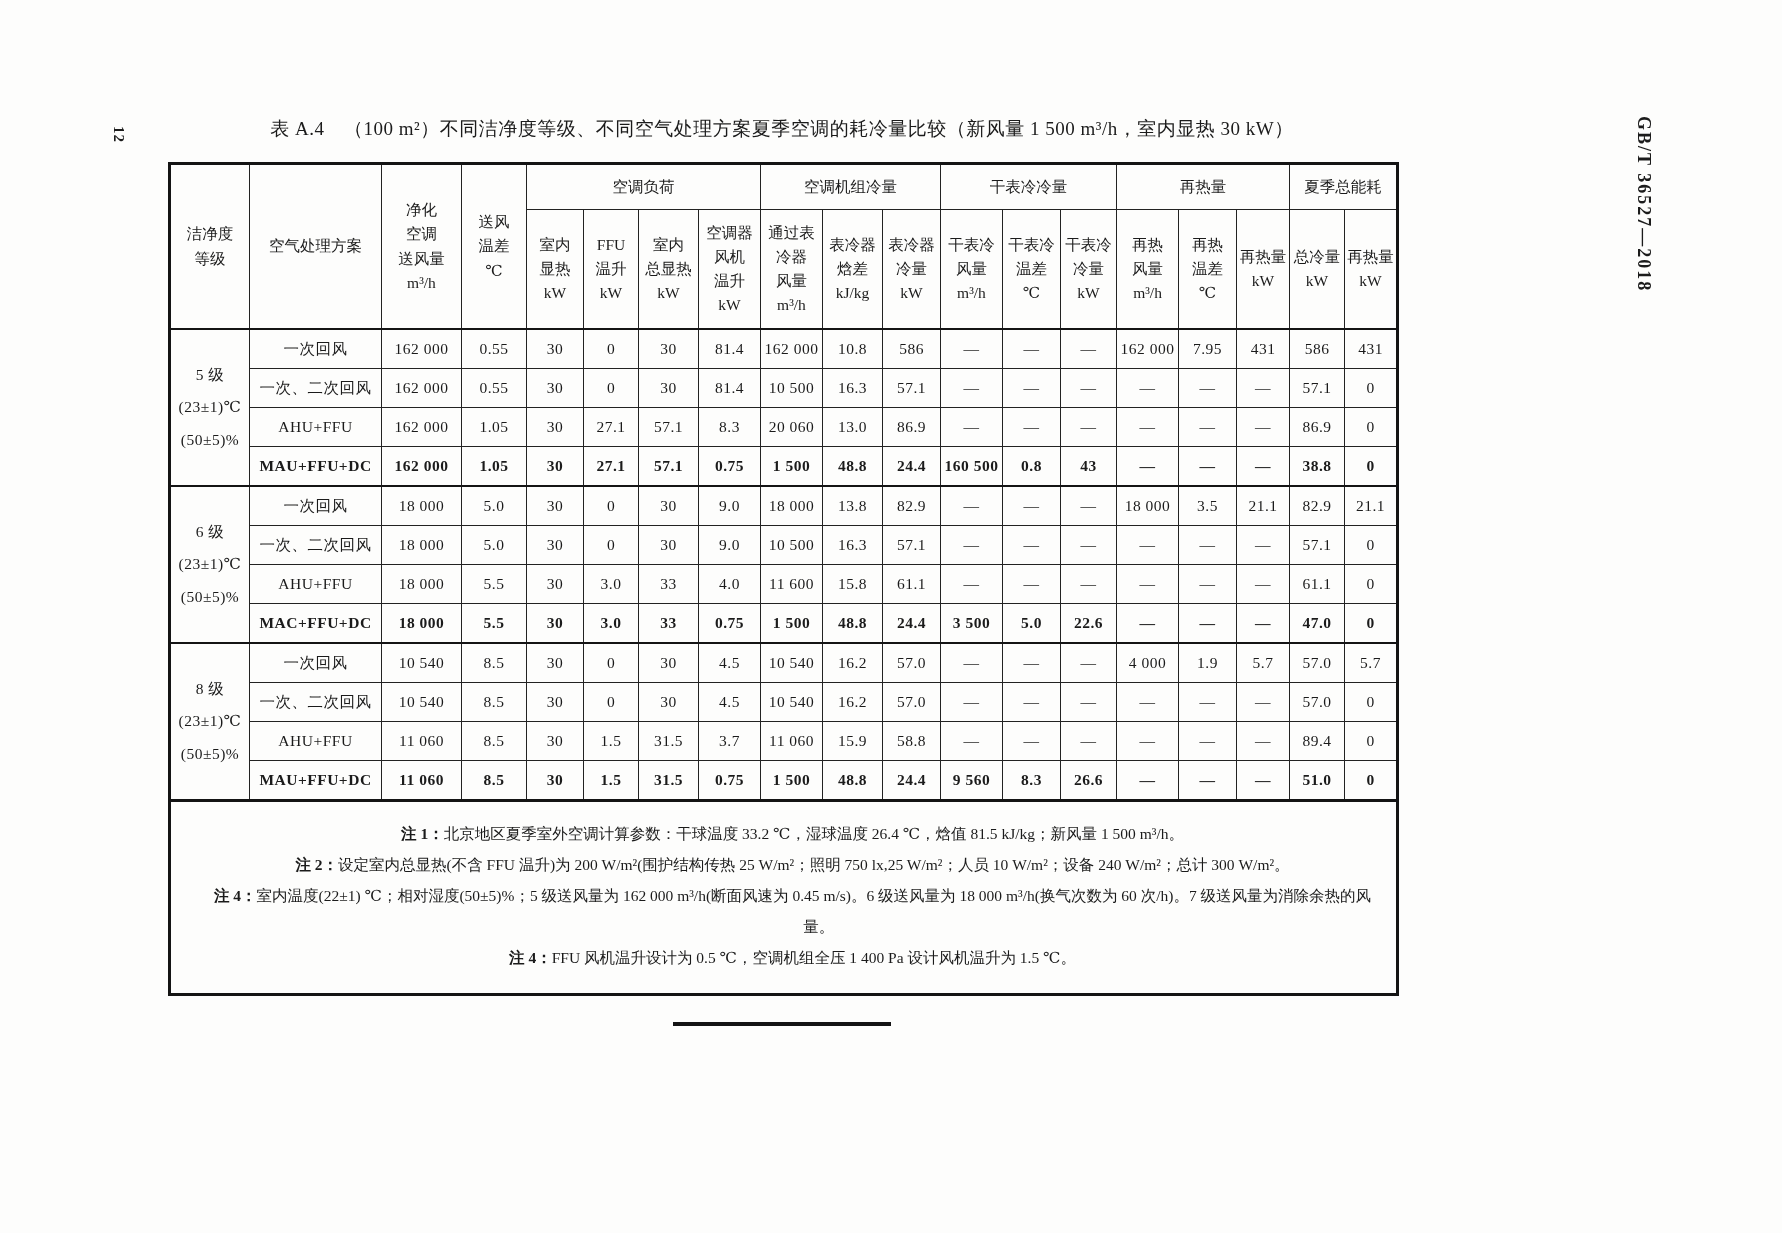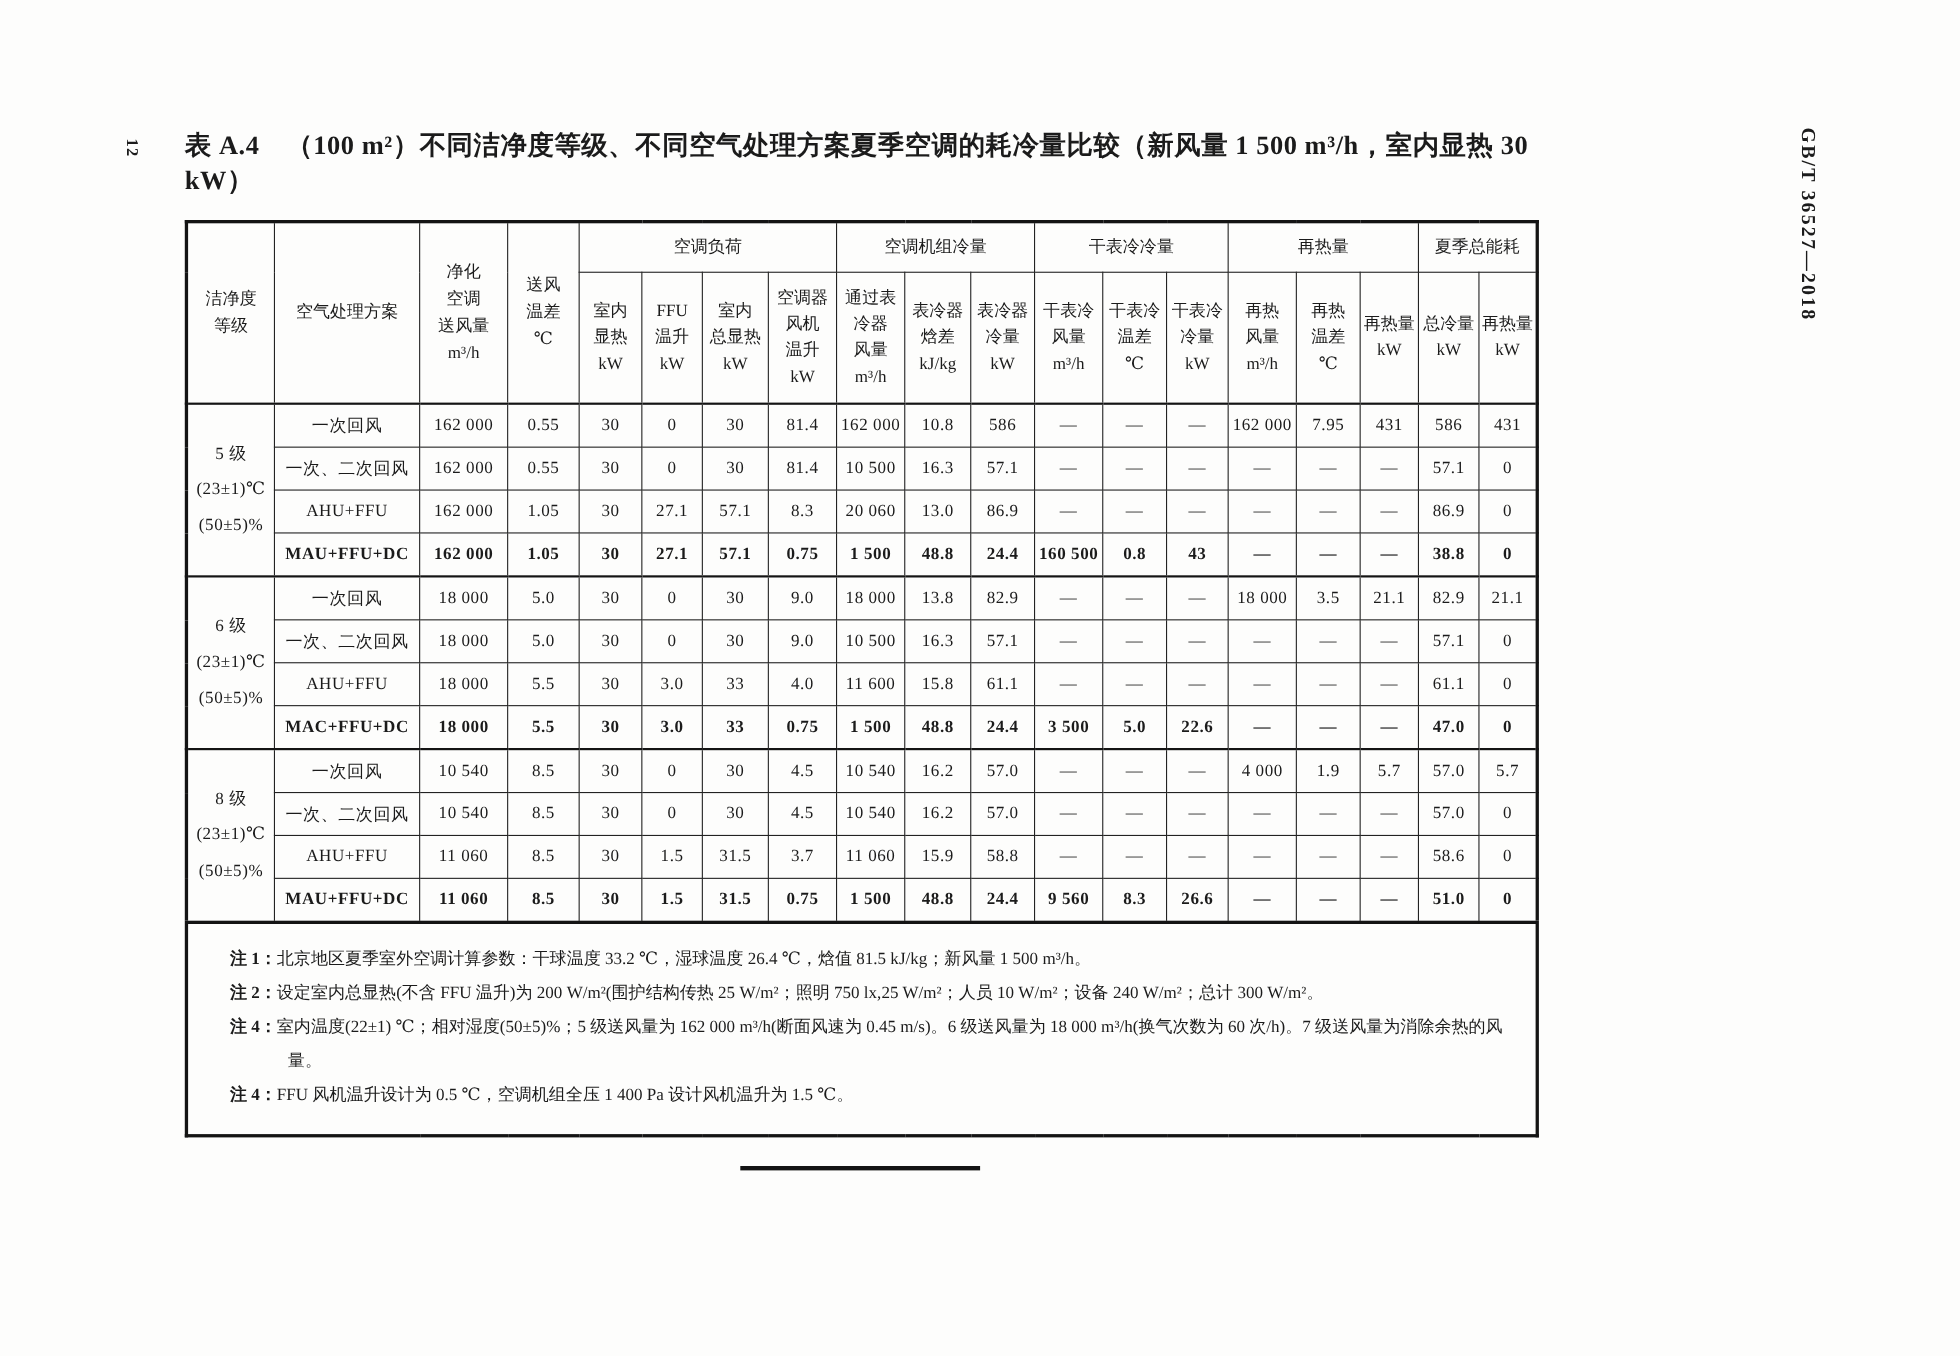--- a/index.html
+++ b/index.html
@@ -10,21 +10,21 @@
     font-family:"Liberation Serif","DejaVu Serif",serif;
     color:#1b1b1b;
     overflow:hidden;
   }
   .side-label { position:absolute; writing-mode:vertical-rl; font-weight:bold; white-space:nowrap; }
   .side-label.right { top:116px; right:128px; font-size:18px; letter-spacing:2px; }
   .side-label.left  { top:126px; left:110px; font-size:15px; letter-spacing:1px; }
 
   .content { position:absolute; left:168px; top:116px; width:1228px; }
   .table-title {
-    font-weight:bold; font-size:24px;
+    text-align:center; font-weight:normal; font-size:19px;
     margin:0 0 20px 0; letter-spacing:0.5px;
   }
 
   table.main {
     border-collapse:collapse; table-layout:fixed;
     width:1228px; border:3px solid #141414;
   }
   th,td {
     border:1.5px solid #222;
     text-align:center; vertical-align:middle;
@@ -33,21 +33,21 @@
   }
   thead th { white-space:pre-line; line-height:1.55; }
   thead tr.group-row th { height:40px;margin-left:29px; }
   thead tr.leaf-row  th { height:114px; }
   thead tr.leaf-row th, thead th.hdr-span { border-bottom:2.5px solid #141414; }
   tbody td { height:34px; letter-spacing:0.5px; }
   td.group-label { white-space:pre-line; line-height:2.1; border-bottom:2.5px solid #141414; }
   tbody tr.group-end td { border-bottom:2.5px solid #141414;font-weight:bold; }
   tfoot td.notes-cell {
     border:0; border-top:3px solid #141414;
-    text-align:left; vertical-align:top;
+    text-align:center; vertical-align:top;
     padding:16px 20px 20px 38px; height:140px;
   }
   .note {
     font-size:15.5px; line-height:2.0;
     padding-left:3.4em; text-indent:-3.4em;
   }
   .note-label { font-weight:bold; }
   .end-rule { width:218px; height:4px; background:#141414; margin:26px auto 0; }
 
   
@@ -375,21 +375,21 @@
             <td>3.7</td>
             <td>11 060</td>
             <td>15.9</td>
             <td>58.8</td>
             <td>—</td>
             <td>—</td>
             <td>—</td>
             <td>—</td>
             <td>—</td>
             <td>—</td>
-            <td>58.6</td>
+            <td>89.4</td>
             <td>0</td>
           </tr>
           <tr class="group-end">
             <td class="scheme">MAU+FFU+DC</td>
             <td>11 060</td>
             <td>8.5</td>
             <td>30</td>
             <td>1.5</td>
             <td>31.5</td>
             <td>0.75</td>

